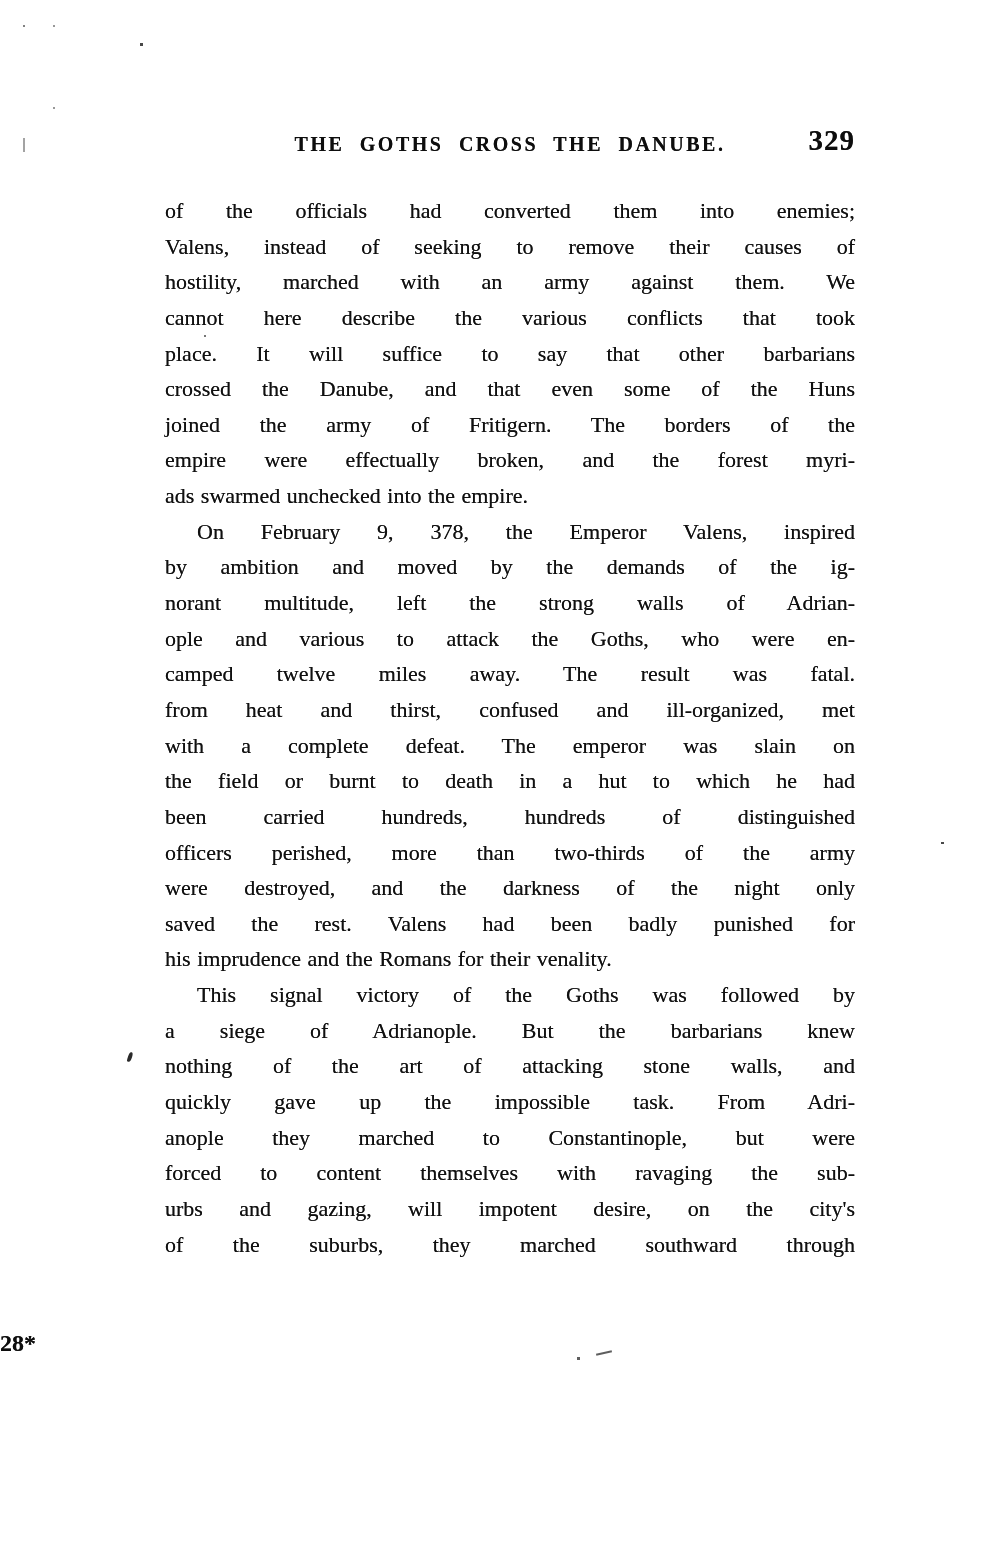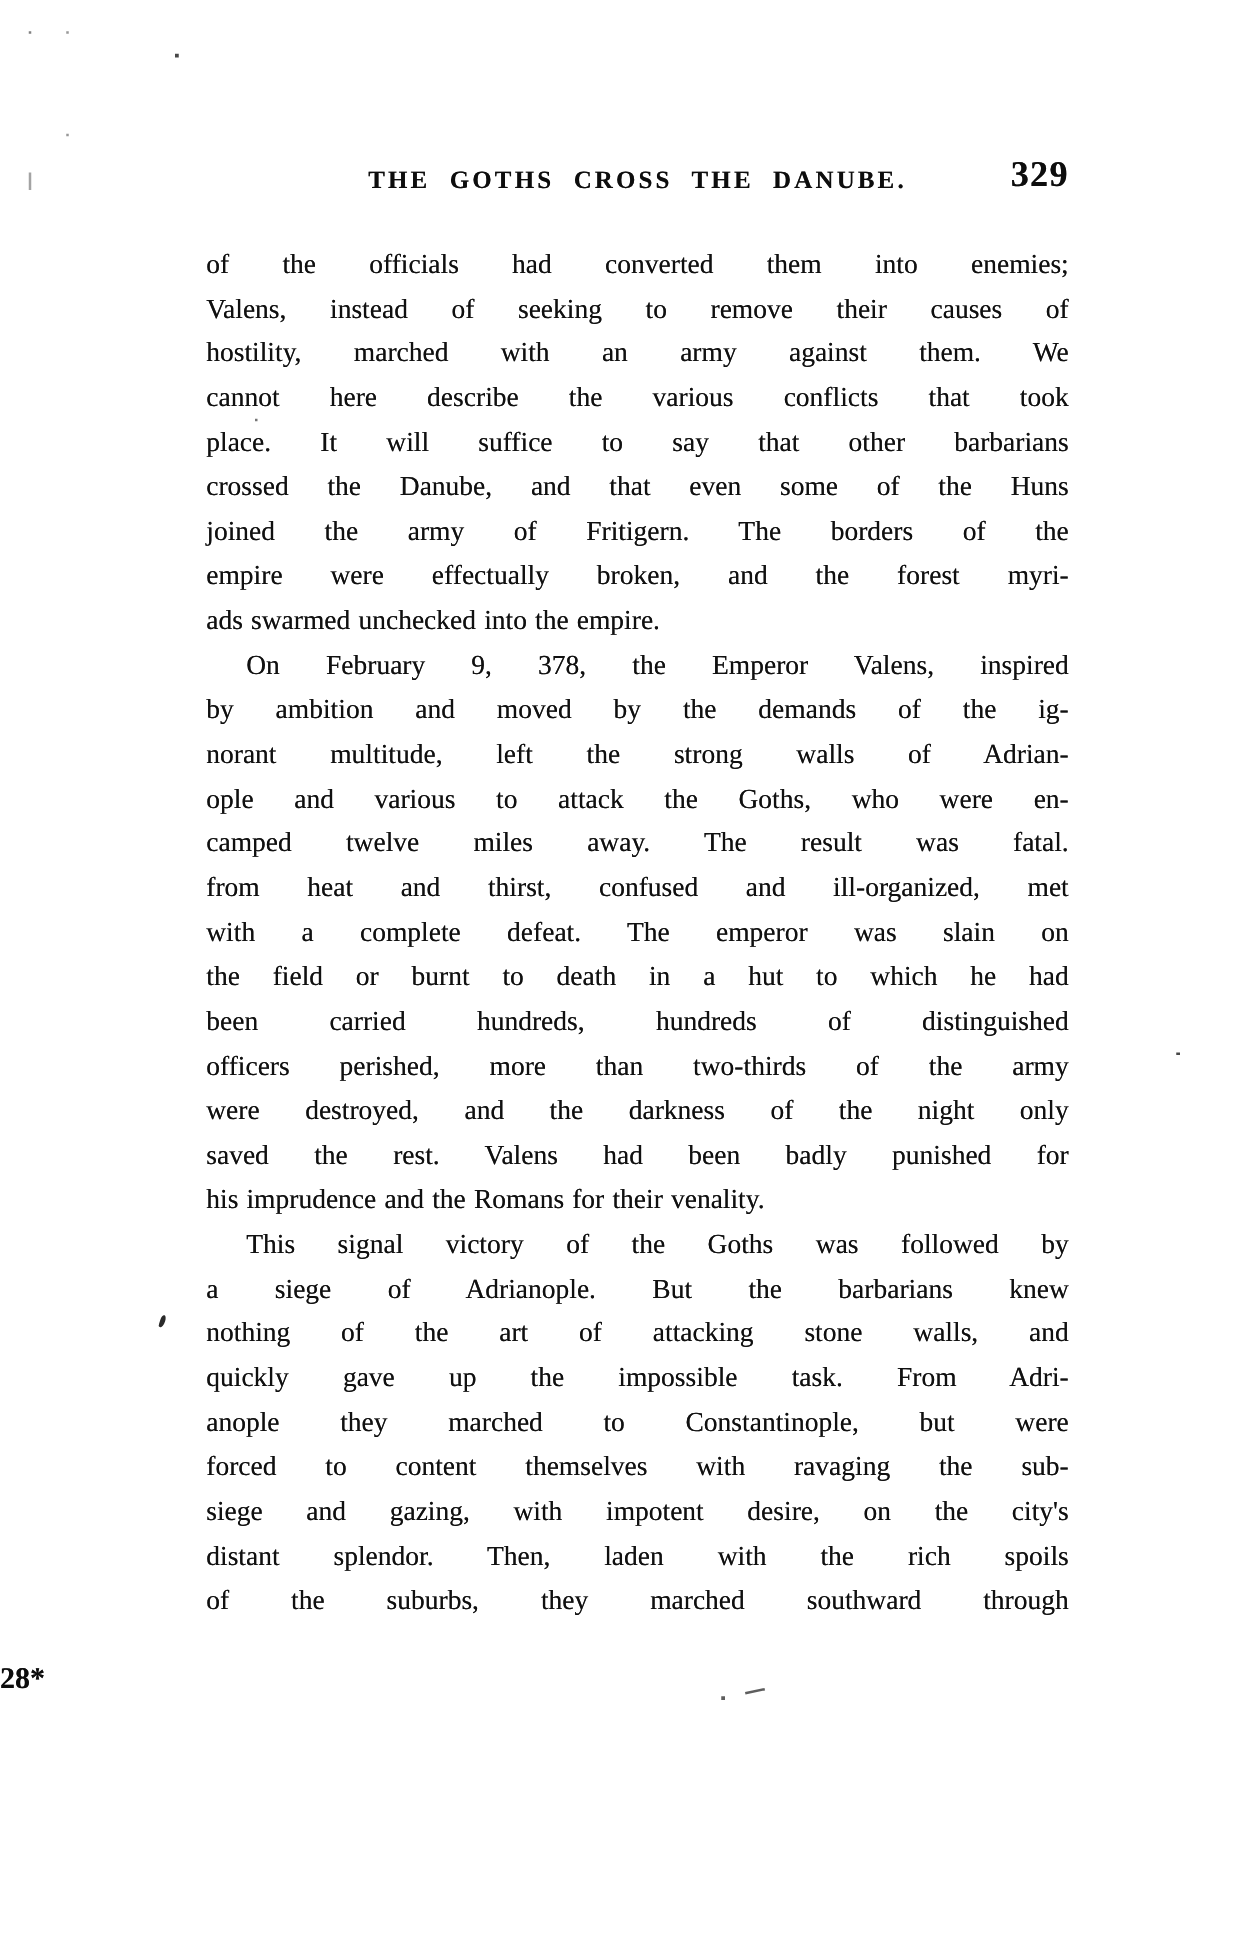--- a/index.html
+++ b/index.html
@@ -97,22 +97,21 @@
       <div class="line nj">his imprudence and the Romans for their venality.</div>
     </div>
 
     <div class="para">
       <div class="line ind">This signal victory of the Goths was followed by</div>
       <div class="line">a siege of Adrianople. But the barbarians knew</div>
       <div class="line">nothing of the art of attacking stone walls, and</div>
       <div class="line">quickly gave up the impossible task. From Adri-</div>
       <div class="line">anople they marched to Constantinople, but were</div>
       <div class="line">forced to content themselves with ravaging the sub-</div>
-      <div class="line">siege and gazing, with impotent desire, on the city's</div>
-      <div class="line">distant splendor. Then, laden with the rich spoils</div>
+      <div class="line">urbs and gazing, will impotent desire, on the city's</div>
       <div class="line">of the suburbs, they marched southward through</div>
     </div>
 
   </div>
 
   <div class="sig">28*</div>
 
   <i class="art" style="left:23px;  top:25px;   width:2px;  height:2px; opacity:.55;"></i>
   <i class="art" style="left:53px;  top:25px;   width:2px;  height:2px; opacity:.45;"></i>
   <i class="art" style="left:140px; top:43px;   width:3px;  height:3px; opacity:.8;"></i>

